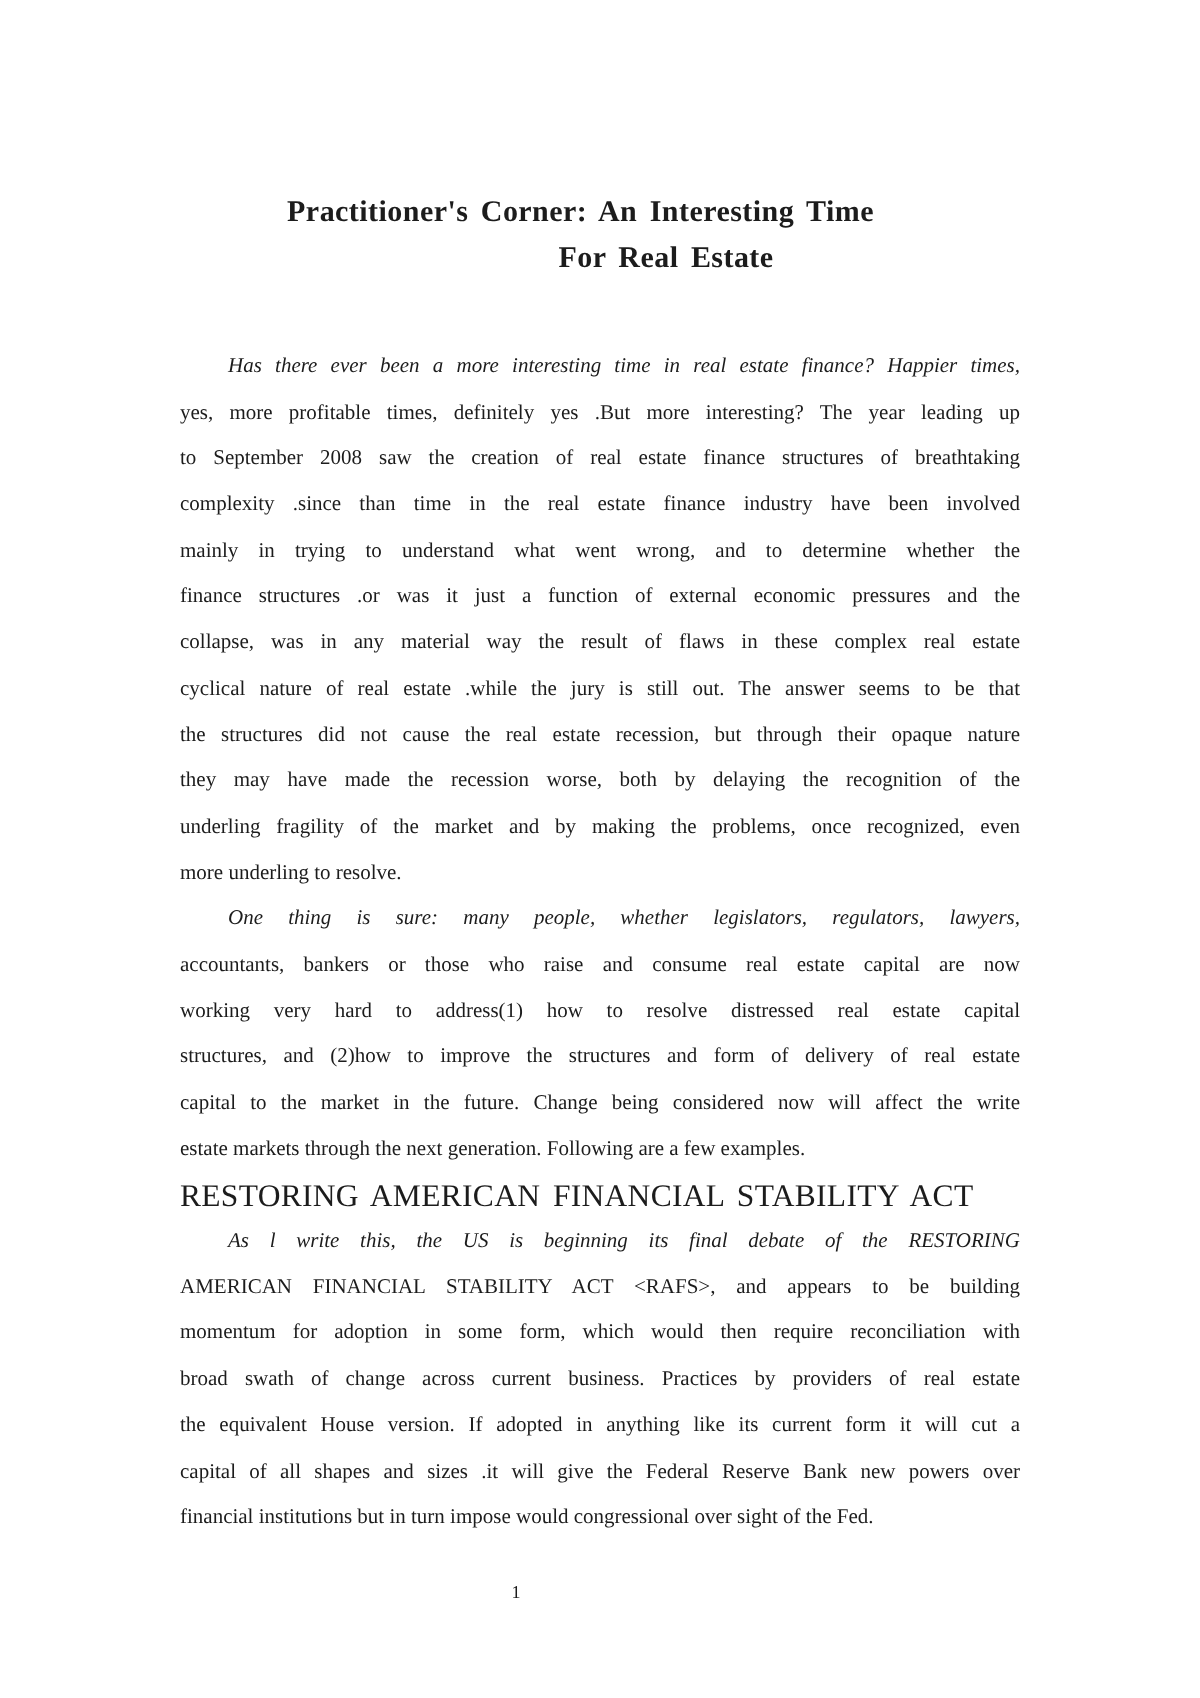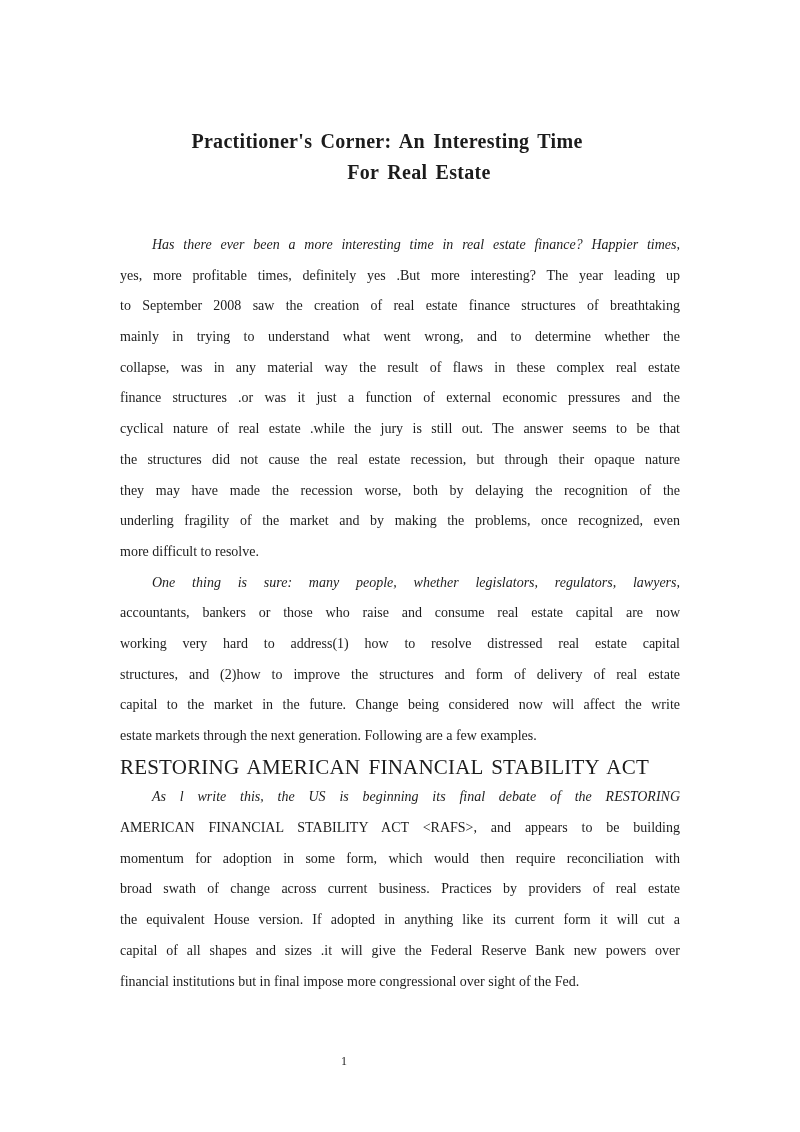--- a/index.html
+++ b/index.html
@@ -19,21 +19,21 @@
     margin: 0 0 42px 0;
     font-size: 20px;
     font-weight: bold;
     line-height: 31px;
     text-align: center;
     word-spacing: 3px;
     letter-spacing: 0.3px;
   }
   .title-line { display: block; position: relative; }
   .title-line-1 { left: -13px; }
-  .title-line-2 { left: 19px; }
+  .title-line-2 { left: 44px; }
   .para { width: 560px; margin: 0; }
   .line {
     width: 560px;
     height: 30.7px;
     font-size: 14px;
     line-height: 30.7px;
     text-align: justify;
     text-align-last: justify;
     overflow: hidden;
     white-space: normal;
@@ -70,46 +70,47 @@
 
   <h1 class="title">
     <span class="title-line title-line-1">Practitioner's Corner: An Interesting Time</span>
     <span class="title-line title-line-2">For Real Estate</span>
   </h1>
 
   <div class="para">
     <div class="line first">Has there ever been a more interesting time in real estate finance? Happier times,</div>
     <div class="line">yes, more profitable times, definitely yes .But more interesting? The year leading up</div>
     <div class="line">to September 2008 saw the creation of real estate finance structures of breathtaking</div>
+    <div class="line">complexity .since than time in the real estate finance industry have been involved</div>
     <div class="line">mainly in trying to understand what went wrong, and to determine whether the</div>
+    <div class="line">finance structures .or was it just a function of external economic pressures and the</div>
     <div class="line">collapse, was in any material way the result of flaws in these complex real estate</div>
-    <div class="line">finance structures .or was it just a function of external economic pressures and the</div>
     <div class="line">cyclical nature of real estate .while the jury is still out. The answer seems to be that</div>
     <div class="line">the structures did not cause the real estate recession, but through their opaque nature</div>
     <div class="line">they may have made the recession worse, both by delaying the recognition of the</div>
     <div class="line">underling fragility of the market and by making the problems, once recognized, even</div>
-    <div class="line lastline">more difficult to resolve.</div>
+    <div class="line lastline">more underling to resolve.</div>
   </div>
 
   <div class="para">
     <div class="line first">One thing is sure: many people, whether legislators, regulators, lawyers,</div>
     <div class="line">accountants, bankers or those who raise and consume real estate capital are now</div>
     <div class="line">working very hard to address(1) how to resolve distressed real estate capital</div>
     <div class="line">structures, and (2)how to improve the structures and form of delivery of real estate</div>
     <div class="line">capital to the market in the future. Change being considered now will affect the write</div>
     <div class="line lastline">estate markets through the next generation. Following are a few examples.</div>
   </div>
 
   <h2 class="section-heading">RESTORING AMERICAN FINANCIAL STABILITY ACT</h2>
 
   <div class="para">
     <div class="line first">As l write this, the US is beginning its final debate of the RESTORING</div>
     <div class="line">AMERICAN FINANCIAL STABILITY ACT &lt;RAFS&gt;, and appears to be building</div>
     <div class="line">momentum for adoption in some form, which would then require reconciliation with</div>
     <div class="line">broad swath of change across current business. Practices by providers of real estate</div>
     <div class="line">the equivalent House version. If adopted in anything like its current form it will cut a</div>
     <div class="line">capital of all shapes and sizes .it will give the Federal Reserve Bank new powers over</div>
-    <div class="line lastline">financial institutions but in final impose more congressional over sight of the Fed.</div>
+    <div class="line lastline">financial institutions but in turn impose would congressional over sight of the Fed.</div>
   </div>
 
   <div class="page-footer">1</div>
 
 </div>
 
 </body></html>

